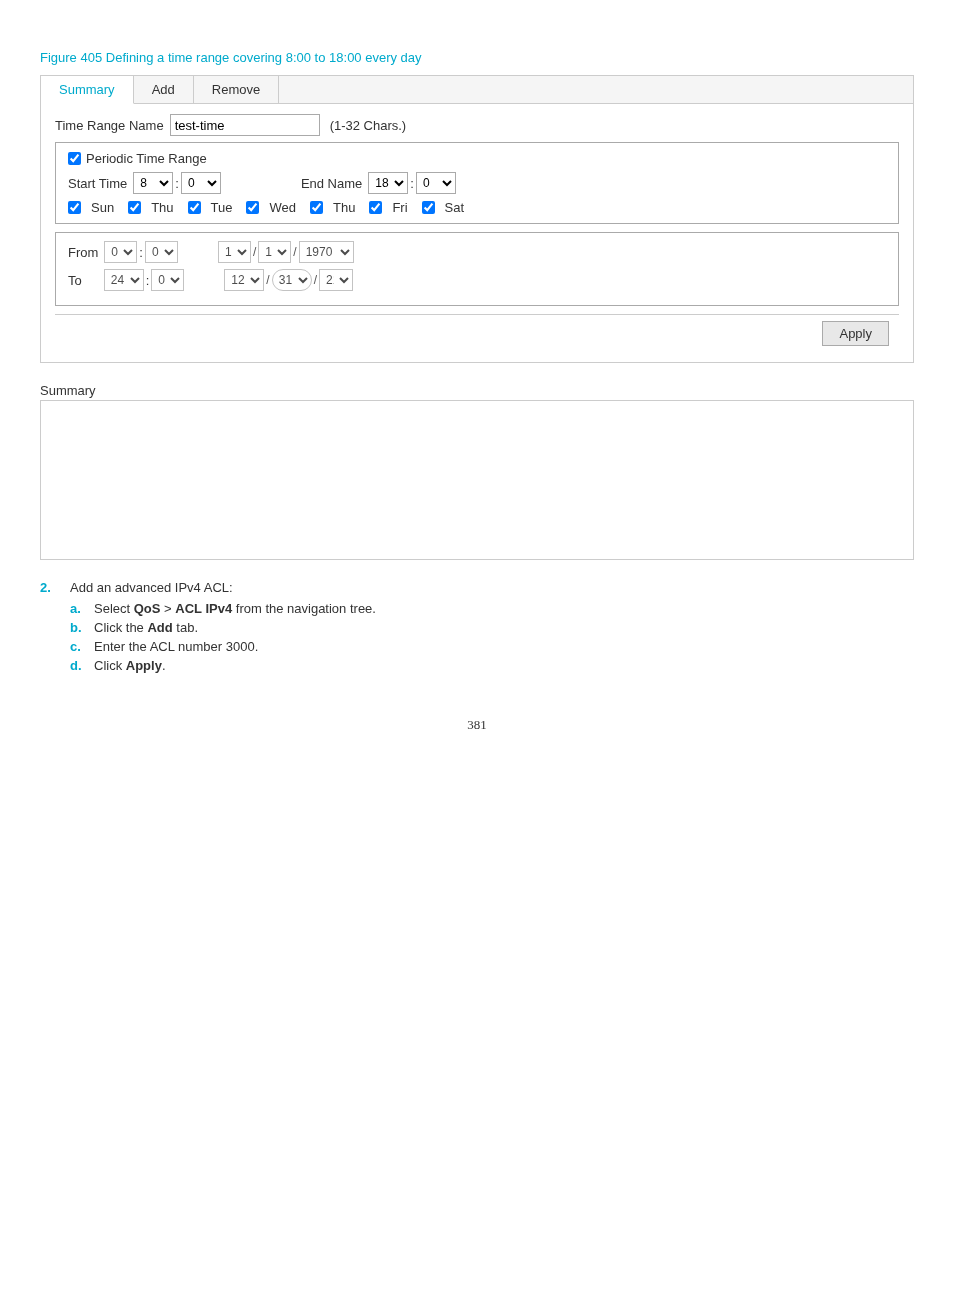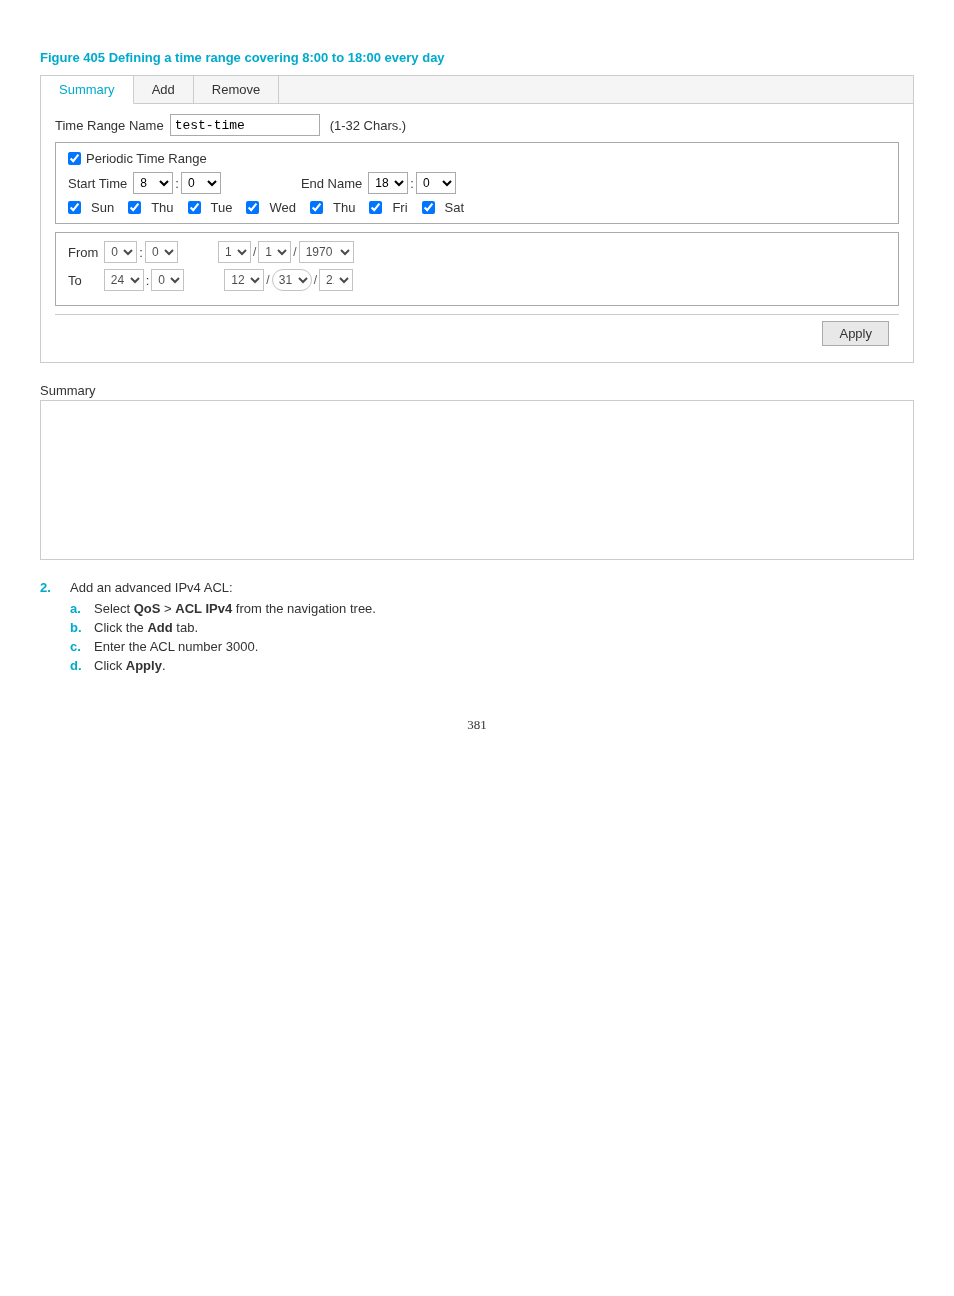--- a/index.html
+++ b/index.html
@@ -6,21 +6,21 @@
     body {
       background: #fff;
       font-family: Arial, sans-serif;
       font-size: 13px;
       color: #333;
       padding: 20px 40px;
     }
     .figure-title {
       color: #00aacc;
       font-size: 13px;
-      font-weight: bold;
+      font-weight: normal;
       margin-bottom: 10px;
       margin-top: 30px;
     }
     .ui-box {
       border: 1px solid #ccc;
       padding: 0;
       margin-bottom: 20px;
       background: #fff;
     }
     .tabs {
@@ -53,21 +53,20 @@
     .form-label {
       font-size: 13px;
       margin-right: 6px;
       white-space: nowrap;
     }
     .form-input {
       border: 1px solid #aaa;
       padding: 2px 4px;
       font-size: 13px;
       height: 22px;
-      font-family: Liberation Mono, monospace;
     }
     .hint-text {
       color: #333;
       font-size: 13px;
       margin-left: 10px;
     }
     .section-border {
       border: 1px solid #aaa;
       padding: 8px 12px;
       margin-bottom: 8px;

